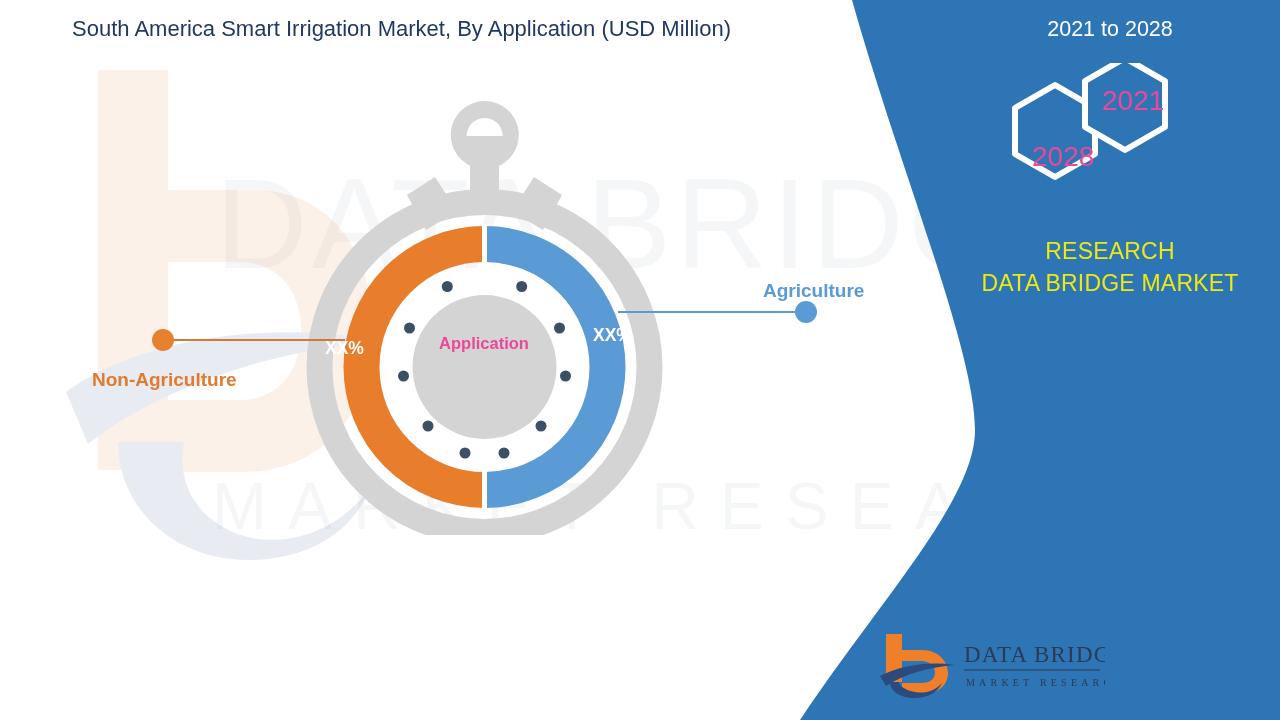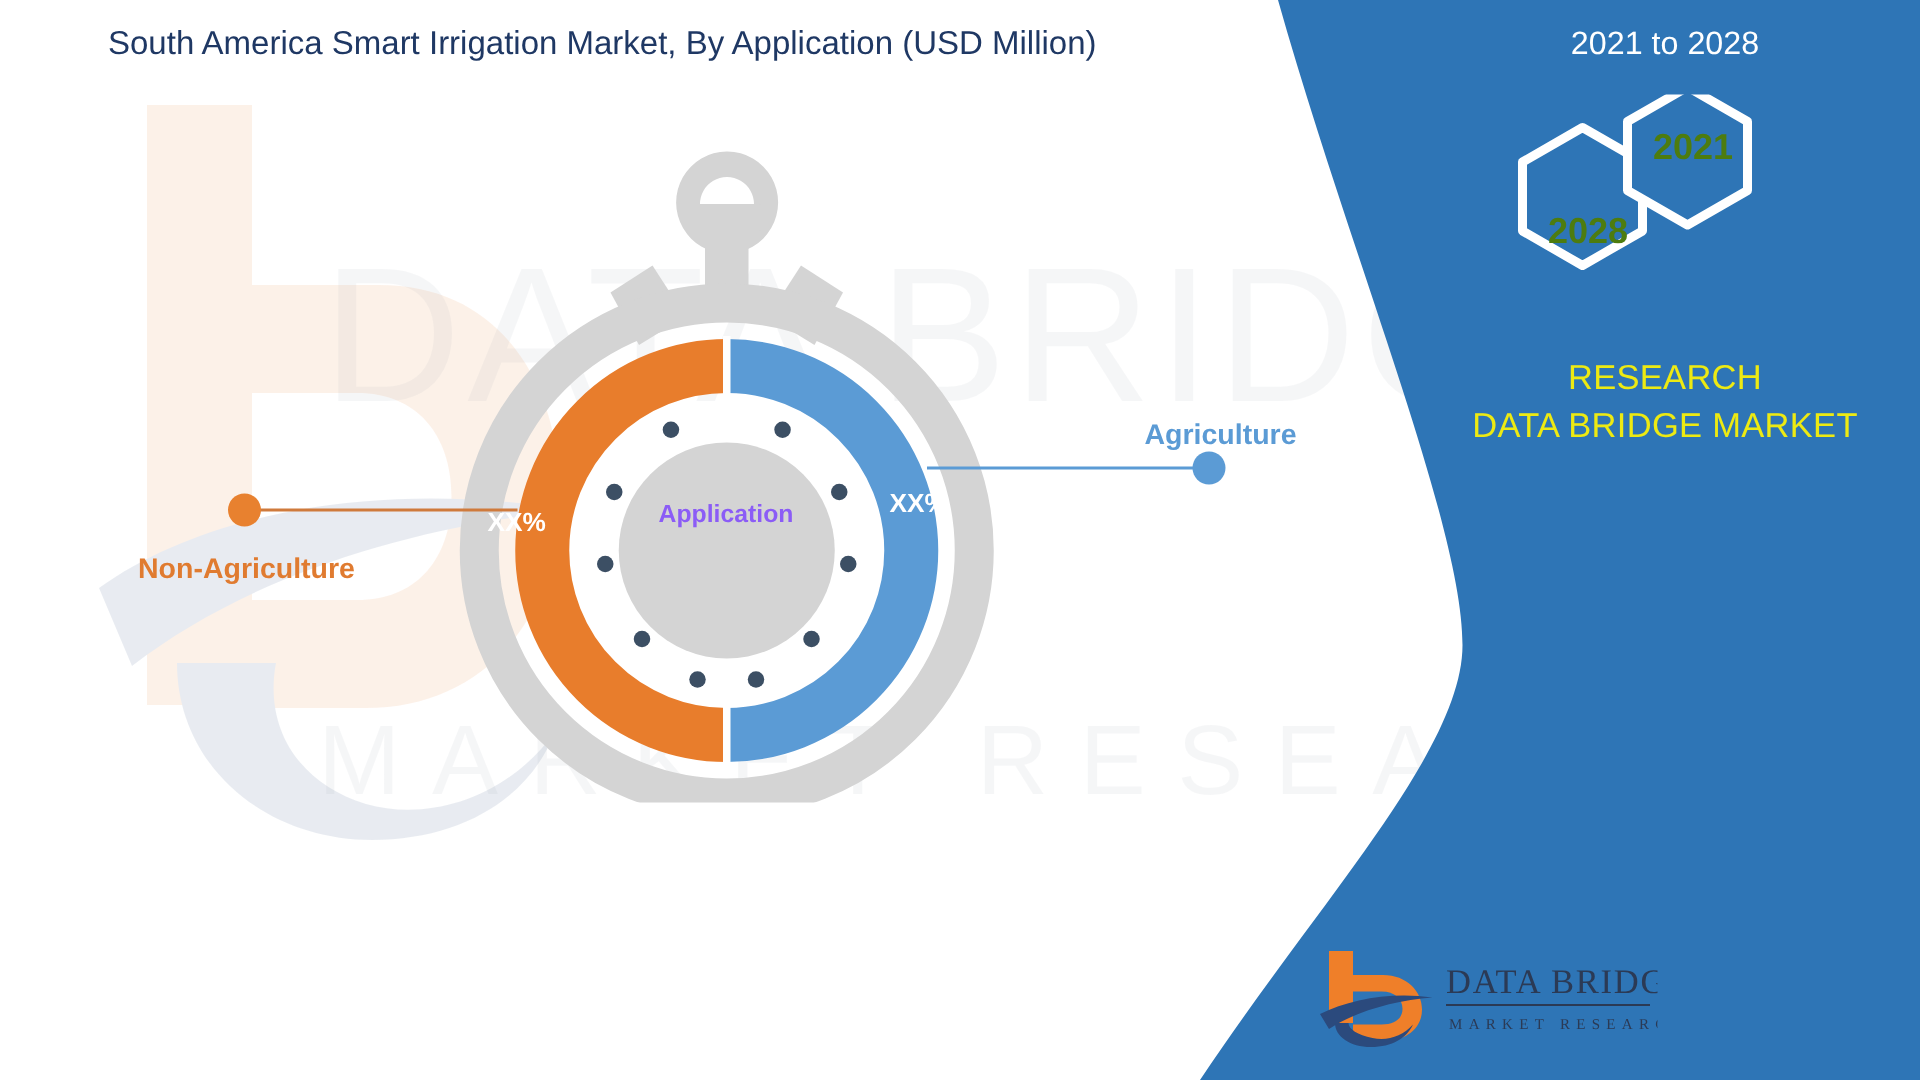--- a/index.html
+++ b/index.html
@@ -70,23 +70,23 @@
     line-height: 31px;
     font-weight: 400;
   }
   .hex-wrap {
     position: relative;
     width: 340px; height: 150px;
     margin-top: 18px;
   }
   .hex-label {
     position: absolute;
-    color: #4d7c0f;
-    font-size: 24px;
-    font-weight: 700;
+    color: #ec4899;
+    font-size: 28px;
+    font-weight: 400;
   }
   .brand-text {
     margin-top: 22px;
     color: #edea12;
     font-size: 23px;
     line-height: 32px;
     font-weight: 400;
     letter-spacing: 0.2px;
   }
 
@@ -115,21 +115,21 @@
     width: 400px; height: 450px;
   }
   .donut-center-label {
     position: absolute;
     z-index: 4;
     left: 384px; top: 334px;
     width: 200px;
     text-align: center;
     font-size: 16.5px;
     font-weight: bold;
-    color: #8b5cf6;
+    color: #ec4899;
   }
   .pct {
     position: absolute;
     z-index: 5;
     font-size: 17.5px;
     font-weight: bold;
     color: #ffffff;
     white-space: nowrap;
   }
   .pct-left  { left: 325px; top: 338px; }

